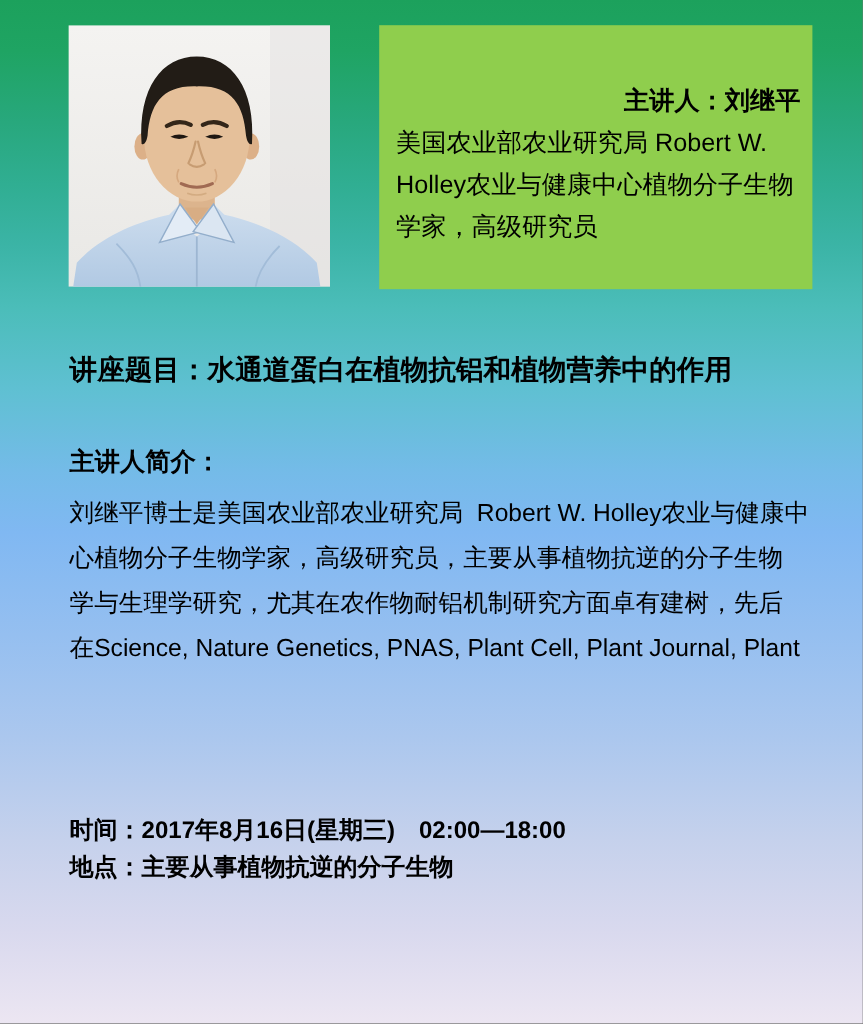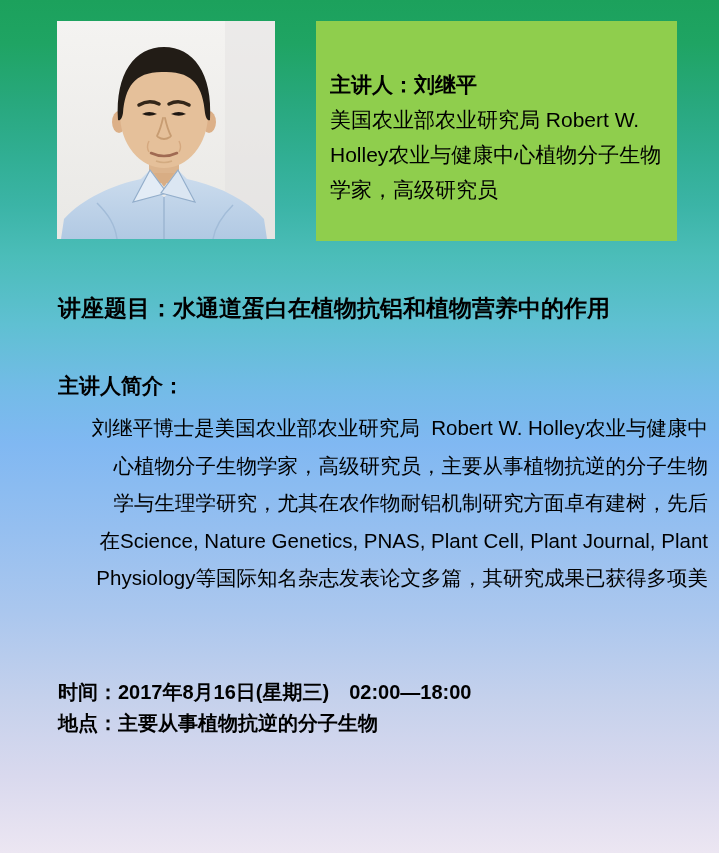--- a/index.html
+++ b/index.html
@@ -30,38 +30,38 @@
     line-height:0;
   }
   .photo svg{display:block;width:100%;height:100%;}
   .infobox{
     position:absolute;left:316px;top:21px;width:361px;height:220px;
     background:#8fce4d;
     box-sizing:border-box;
     padding:46px 10px 0 14px;
   }
   .infobox .ib-heading{
-    font-size:21px;font-weight:bold;line-height:35px;white-space:pre;
+    font-size:21px;font-weight:bold;line-height:35px;white-space:pre;text-align:right;
   }
   .infobox .ib-line{
     font-size:21px;font-weight:normal;line-height:35px;white-space:pre;
   }
   .lecture-title{
     position:absolute;left:58px;top:293px;width:640px;
     font-size:23px;font-weight:bold;line-height:30px;white-space:pre;
   }
   .bio-heading{
     position:absolute;left:58px;top:371px;
     font-size:21px;font-weight:bold;line-height:30px;white-space:pre;
   }
   .bio{
     position:absolute;left:58px;top:409px;width:650px;
     font-size:20.5px;line-height:37.5px;
   }
-  .bio .bio-line{white-space:pre;text-align:right;}
+  .bio .bio-line{white-space:pre;}
   .schedule{
     position:absolute;left:58px;top:677px;
     font-size:20px;font-weight:bold;line-height:31px;
   }
   .schedule div{white-space:pre;}
   .footer{
     position:absolute;right:19px;top:786px;
     text-align:right;
     font-size:19.5px;font-weight:bold;line-height:25px;
   }
@@ -133,21 +133,20 @@
   </div>
 
   <div class="lecture-title">讲座题目：水通道蛋白在植物抗铝和植物营养中的作用</div>
 
   <div class="bio-heading">主讲人简介：</div>
   <div class="bio">
     <div class="bio-line">刘继平博士是美国农业部农业研究局  Robert W. Holley农业与健康中</div>
     <div class="bio-line">心植物分子生物学家，高级研究员，主要从事植物抗逆的分子生物</div>
     <div class="bio-line">学与生理学研究，尤其在农作物耐铝机制研究方面卓有建树，先后</div>
     <div class="bio-line">在Science, Nature Genetics, PNAS, Plant Cell, Plant Journal, Plant</div>
-    <div class="bio-line">Physiology等国际知名杂志发表论文多篇，其研究成果已获得多项美</div>
   </div>
 
   <div class="schedule">
     <div>时间：2017年8月16日(星期三)　02:00—18:00</div>
     <div>地点：主要从事植物抗逆的分子生物</div>
   </div>
 
 
 </div>
 

